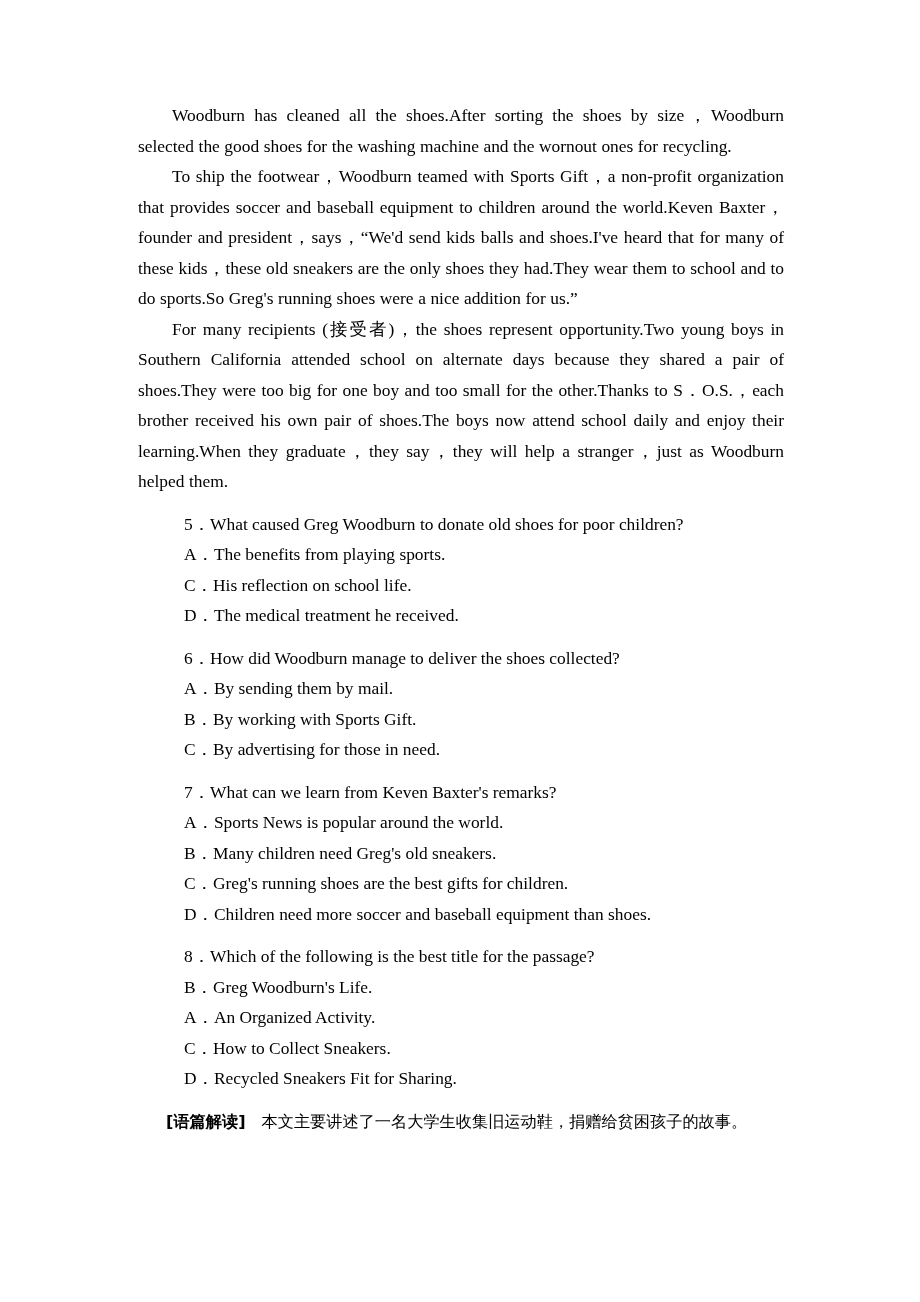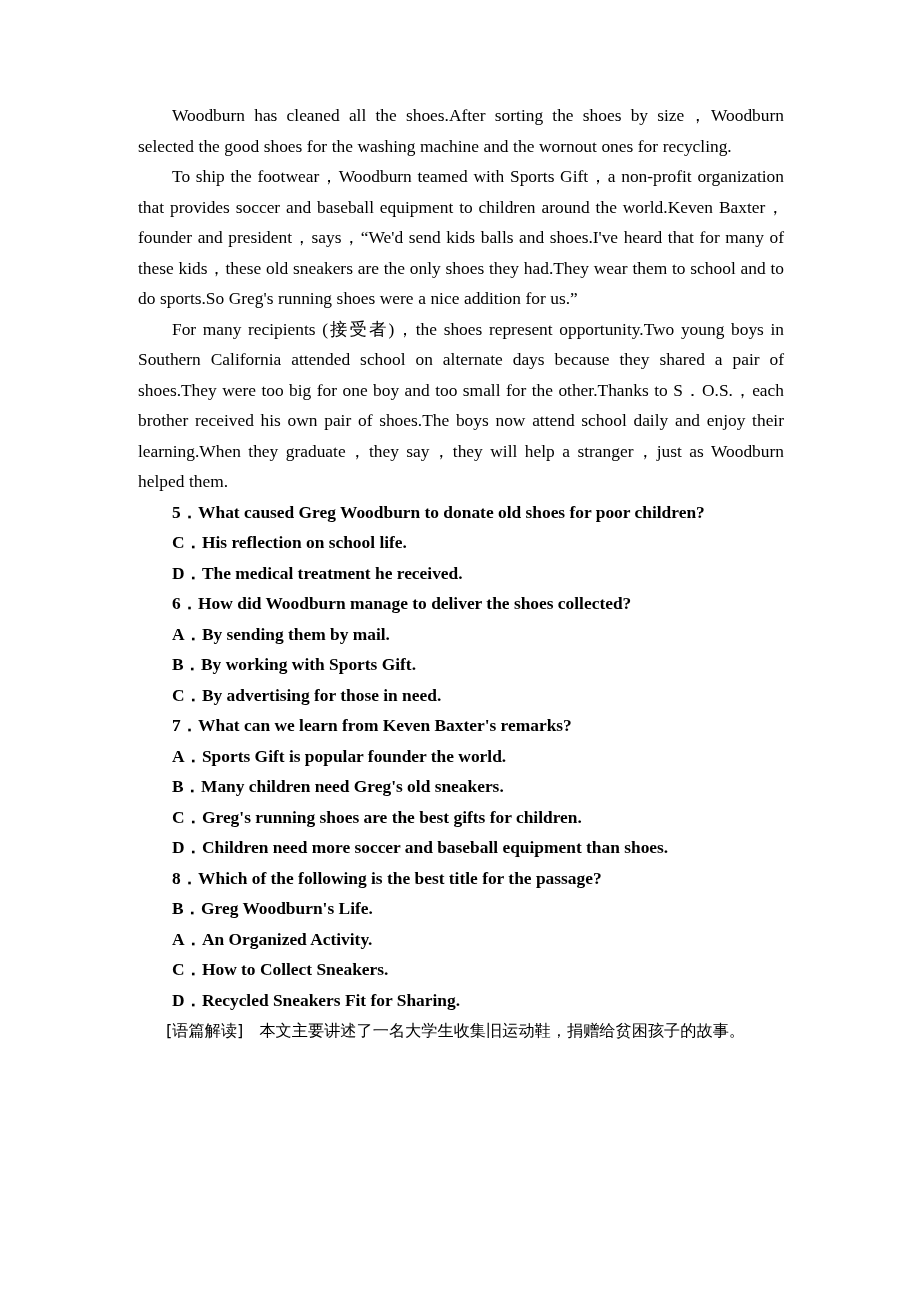--- a/index.html
+++ b/index.html
@@ -33,22 +33,21 @@
     font-size: 17.4px;
     line-height: 30.5px;
     text-align: justify;
     text-justify: inter-word;
     text-indent: 34px;
     word-spacing: 0.2px;
     hyphens: none;
   }
   
   .qblock {
-    margin: 0;
-    font-weight: bold;
+    margin: 12px;
   }
   .qline {
     margin: 0;
     font-size: 17.4px;
     line-height: 30.5px;
     text-align: left;
     padding-left: 34px;
     white-space: nowrap;
   }
   .qlabel {
@@ -64,21 +63,21 @@
     font-size: 16.2px;
     line-height: 31px;
     text-align: left;
     font-family: "DejaVu Sans", "Liberation Sans", sans-serif;
     white-space: nowrap;
   }
   .cn-line.indented {
     padding-left: 28px;
   }
   .cn-tag {
-    font-weight: normal;
+    font-weight: bold;
     font-family: "DejaVu Sans", "Liberation Sans", sans-serif;
   }
   .cn-body {
     font-family: Liberation Serif, serif;
   }
   .cn-gap {
     display: inline-block;
     width: 16px;
   }
   .cn-accent {
@@ -98,20 +97,23 @@
 
     <p class="para">To ship the footwear，Woodburn teamed with Sports Gift，a non-profit organization that provides soccer and baseball equipment to children around the world.Keven Baxter，founder and president，says，“We'd send kids balls and shoes.I've heard that for many of these kids，these old sneakers are the only shoes they had.They wear them to school and to do sports.So Greg's running shoes were a nice addition for us.”</p>
 
     <p class="para">For many recipients (接受者)，the shoes represent opportunity.Two young boys in Southern California attended school on alternate days because they shared a pair of shoes.They were too big for one boy and too small for the other.Thanks to S．O.S.，each brother received his own pair of shoes.The boys now attend school daily and enjoy their learning.When they graduate，they say，they will help a stranger，just as Woodburn helped them.</p>
 
     <div class="qblock">
       <p class="qline">
         <span class="qlabel">5．</span><span class="qtext">What caused Greg Woodburn to donate old shoes for poor children?</span>
       </p>
       <p class="qline">
+        <span class="qlabel">A．</span><span class="qtext">The benefits from playing sports.</span>
+      </p>
+      <p class="qline">
         <span class="qlabel">C．</span><span class="qtext">His reflection on school life.</span>
       </p>
       <p class="qline">
         <span class="qlabel">D．</span><span class="qtext">The medical treatment he received.</span>
       </p>
     </div>
 
     <div class="qblock">
       <p class="qline">
         <span class="qlabel">6．</span><span class="qtext">How did Woodburn manage to deliver the shoes collected?</span>
@@ -125,21 +127,21 @@
       <p class="qline">
         <span class="qlabel">C．</span><span class="qtext">By advertising for those in need.</span>
       </p>
     </div>
 
     <div class="qblock">
       <p class="qline">
         <span class="qlabel">7．</span><span class="qtext">What can we learn from Keven Baxter's remarks?</span>
       </p>
       <p class="qline">
-        <span class="qlabel">A．</span><span class="qtext">Sports Gift is popular founder the world.</span>
+        <span class="qlabel">A．</span><span class="qtext">Sports News is popular around the world.</span>
       </p>
       <p class="qline">
         <span class="qlabel">B．</span><span class="qtext">Many children need Greg's old sneakers.</span>
       </p>
       <p class="qline">
         <span class="qlabel">C．</span><span class="qtext">Greg's running shoes are the best gifts for children.</span>
       </p>
       <p class="qline">
         <span class="qlabel">D．</span><span class="qtext">Children need more soccer and baseball equipment than shoes.</span>
       </p>

